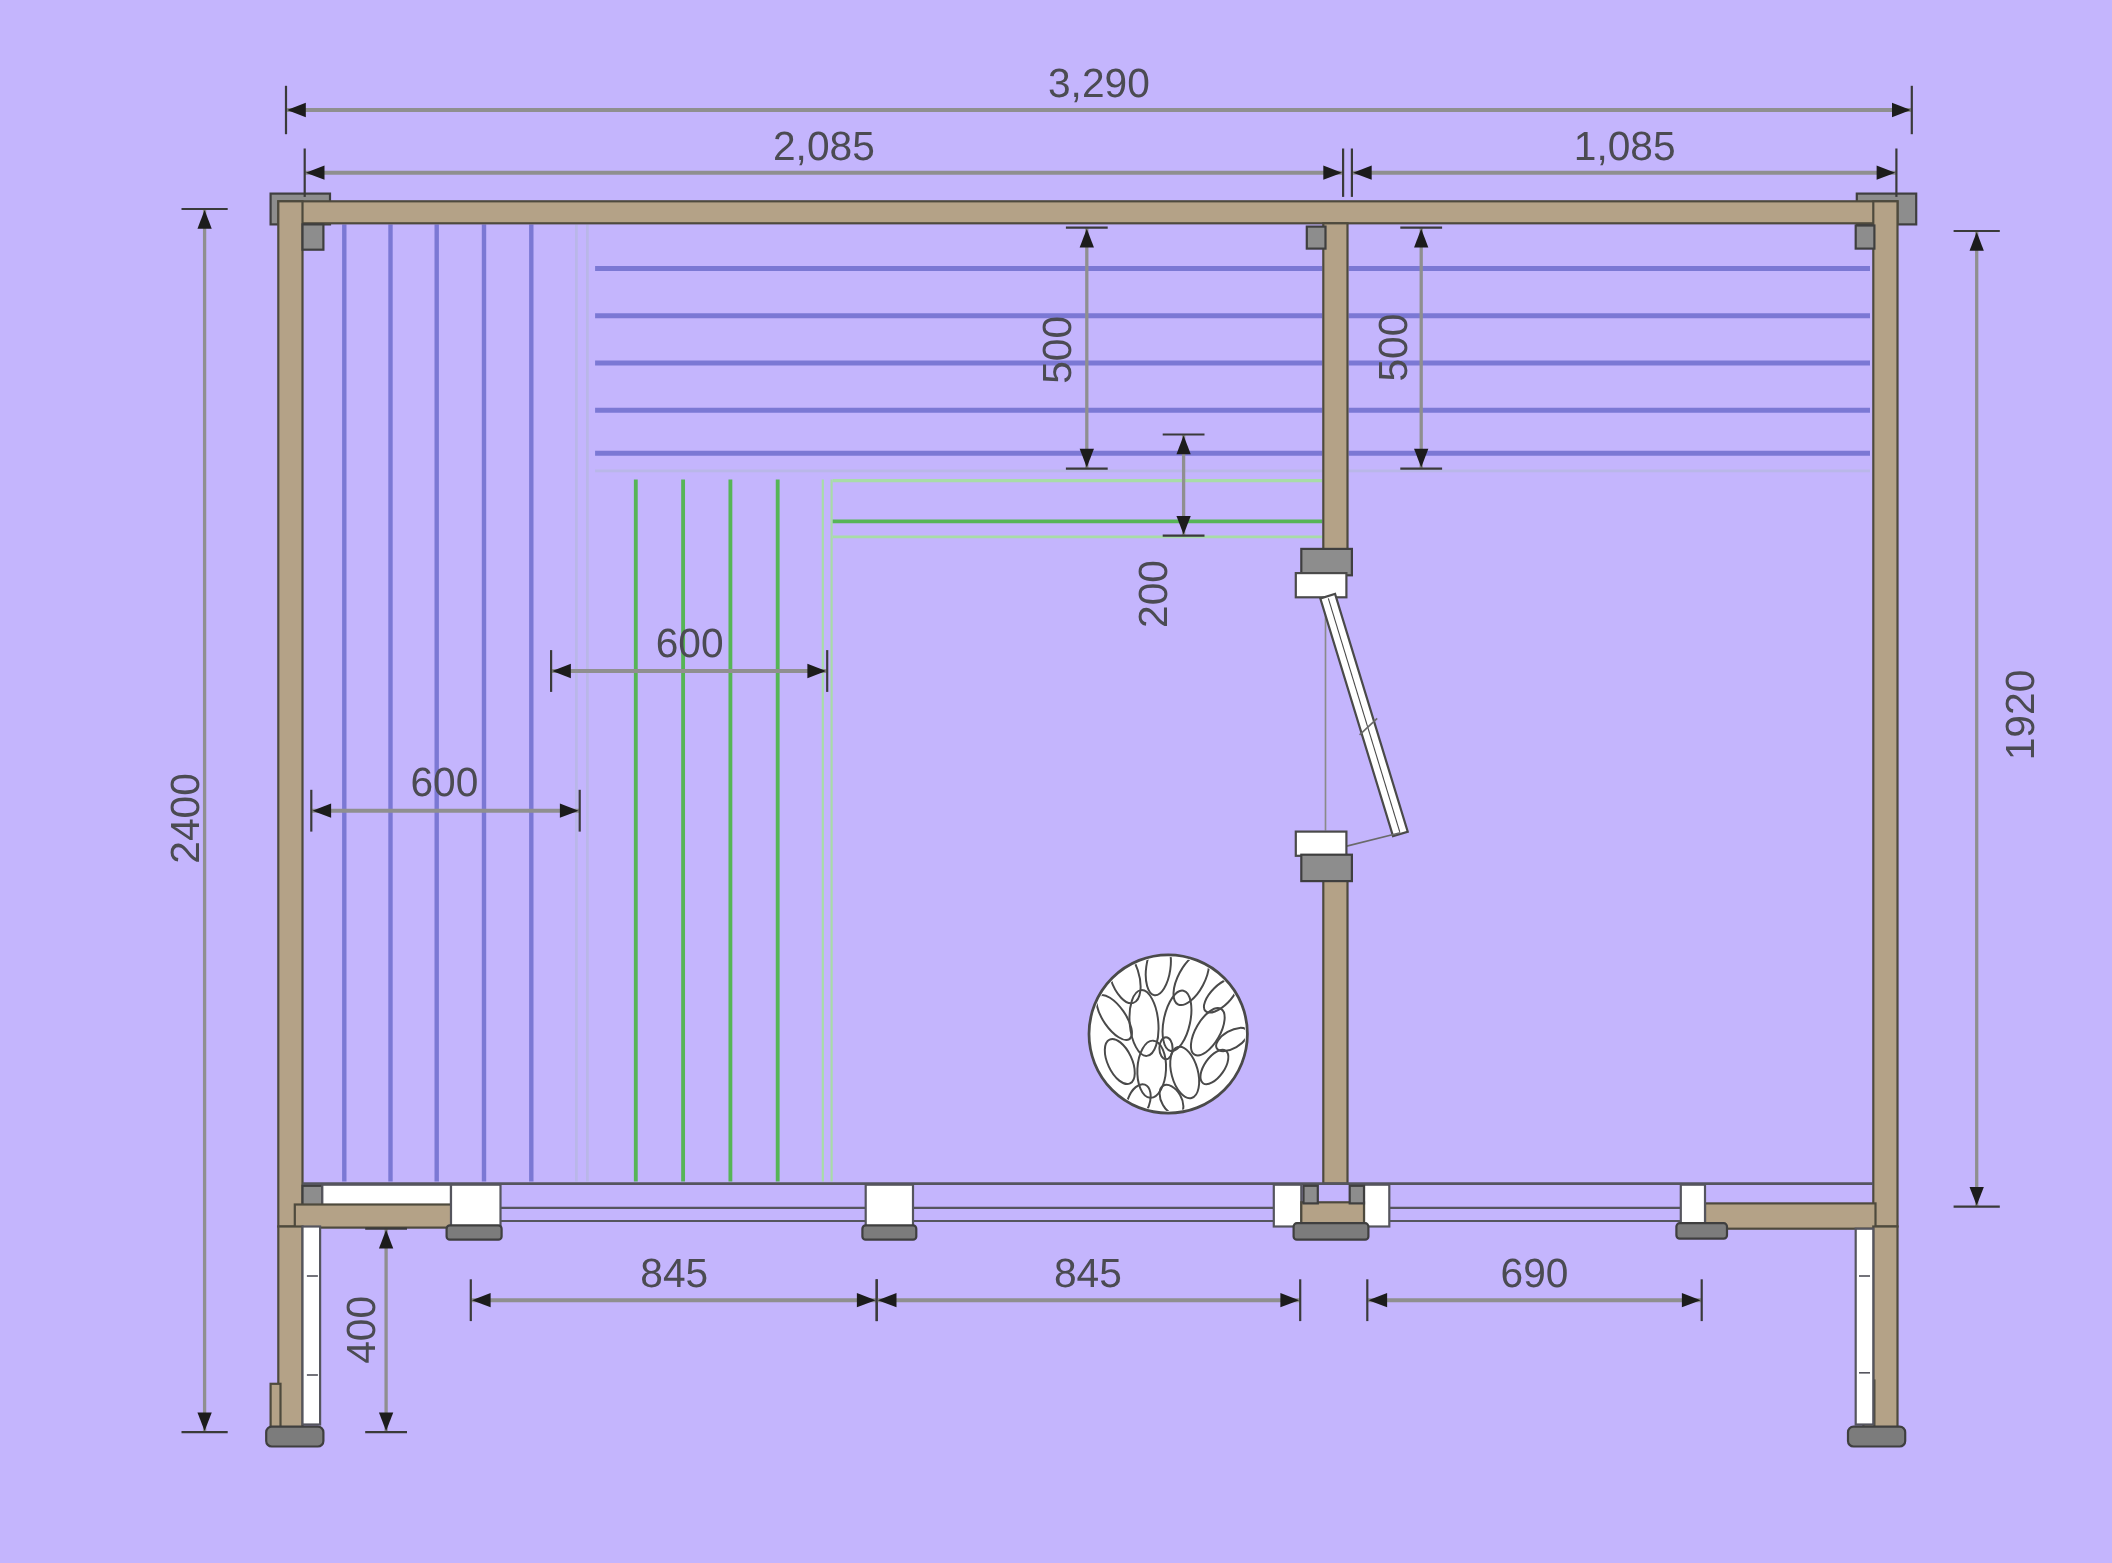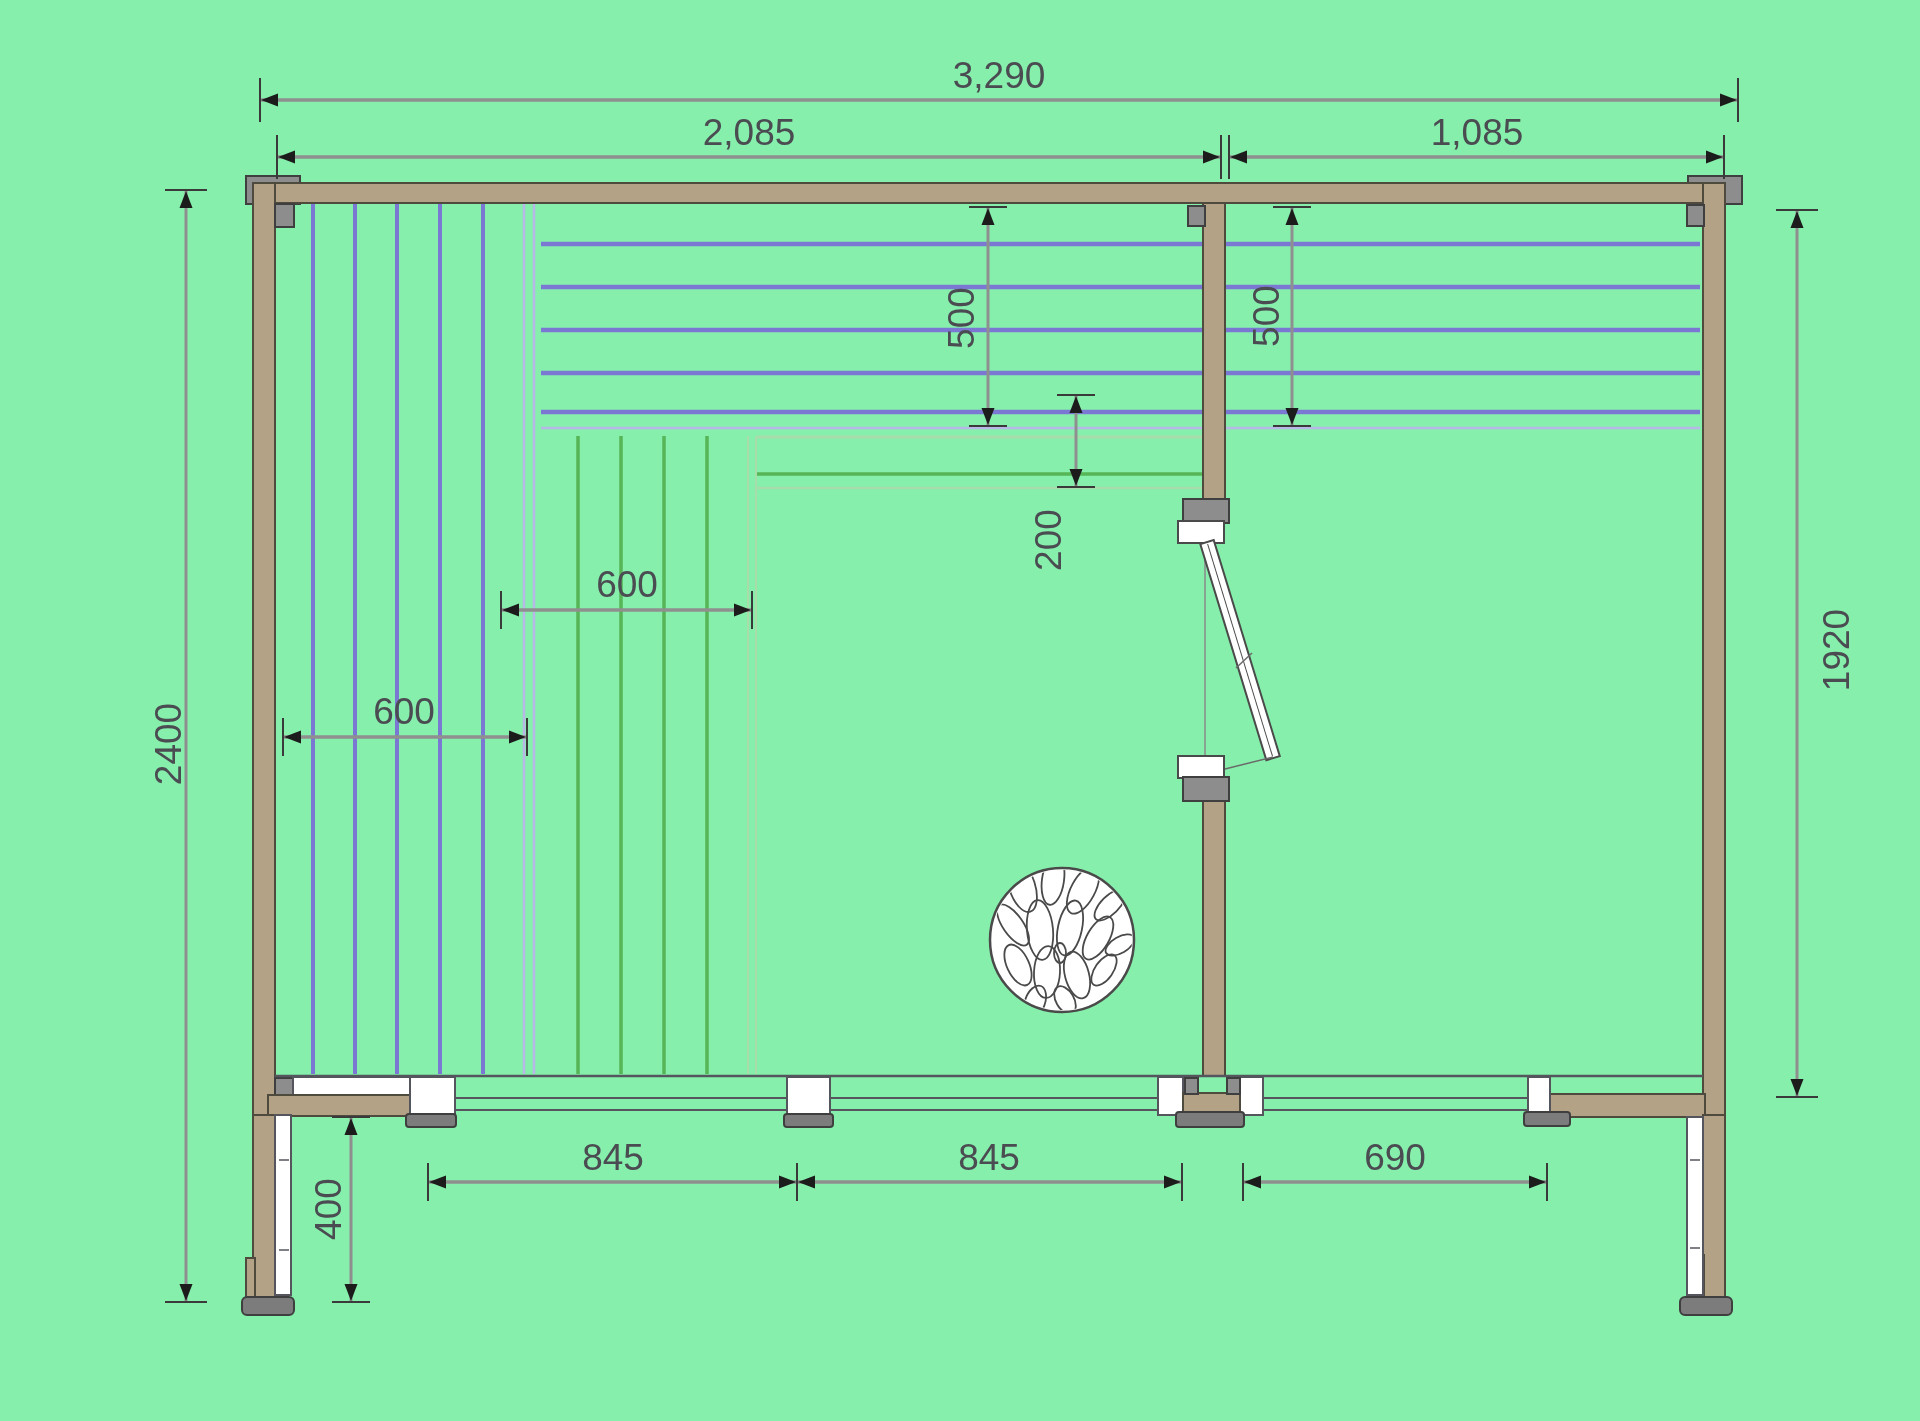--- a/index.html
+++ b/index.html
@@ -1,19 +1,19 @@
 <!DOCTYPE html>
 <html><head>
 <meta charset="utf-8">
 <style>
   html,body{margin:0;padding:0;background:#ffffff;}
   .canvas{
     position:relative;
     width:1920px;height:1421px;
-    background:#86efac;
+    background:#c4b5fd;
     font-family:"Liberation Sans",sans-serif;
     overflow:hidden;
   }
   svg{display:block;}
   .dim-label{
     font-family:"Liberation Sans",sans-serif;
     font-size:37px;
     fill:#4b4b52;
     text-anchor:middle;
   }

